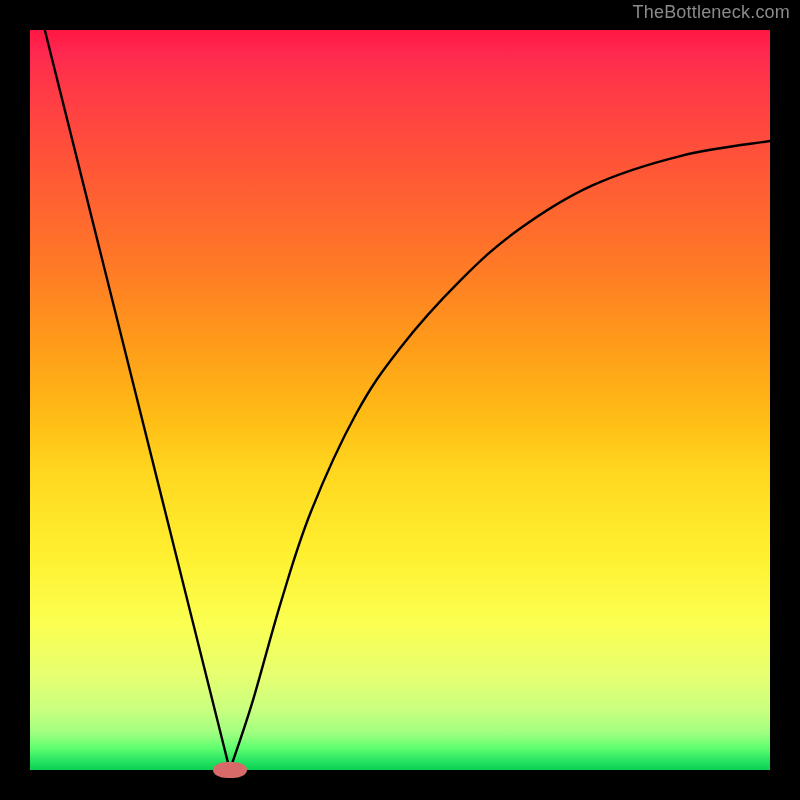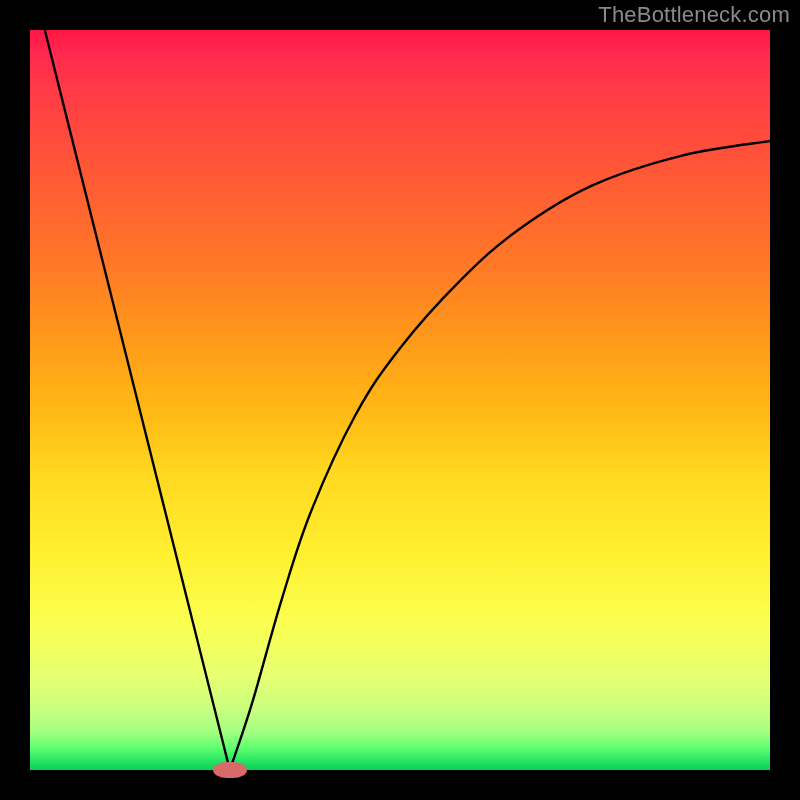--- a/index.html
+++ b/index.html
@@ -56,21 +56,21 @@
     background: #d86a6a;
     border-radius: 50% / 60%;
     width: 34px;
     height: 16px;
   }
   .watermark {
     position: absolute;
     top: 2px;
     right: 10px;
     color: #8a8a8a;
-    font-size: 22px;
+    font-size: 18px;
     font-weight: 500;
     letter-spacing: 0.2px;
     user-select: none;
   }
 </style>
 </head>
 <body>
 
 <div class="container">
 

